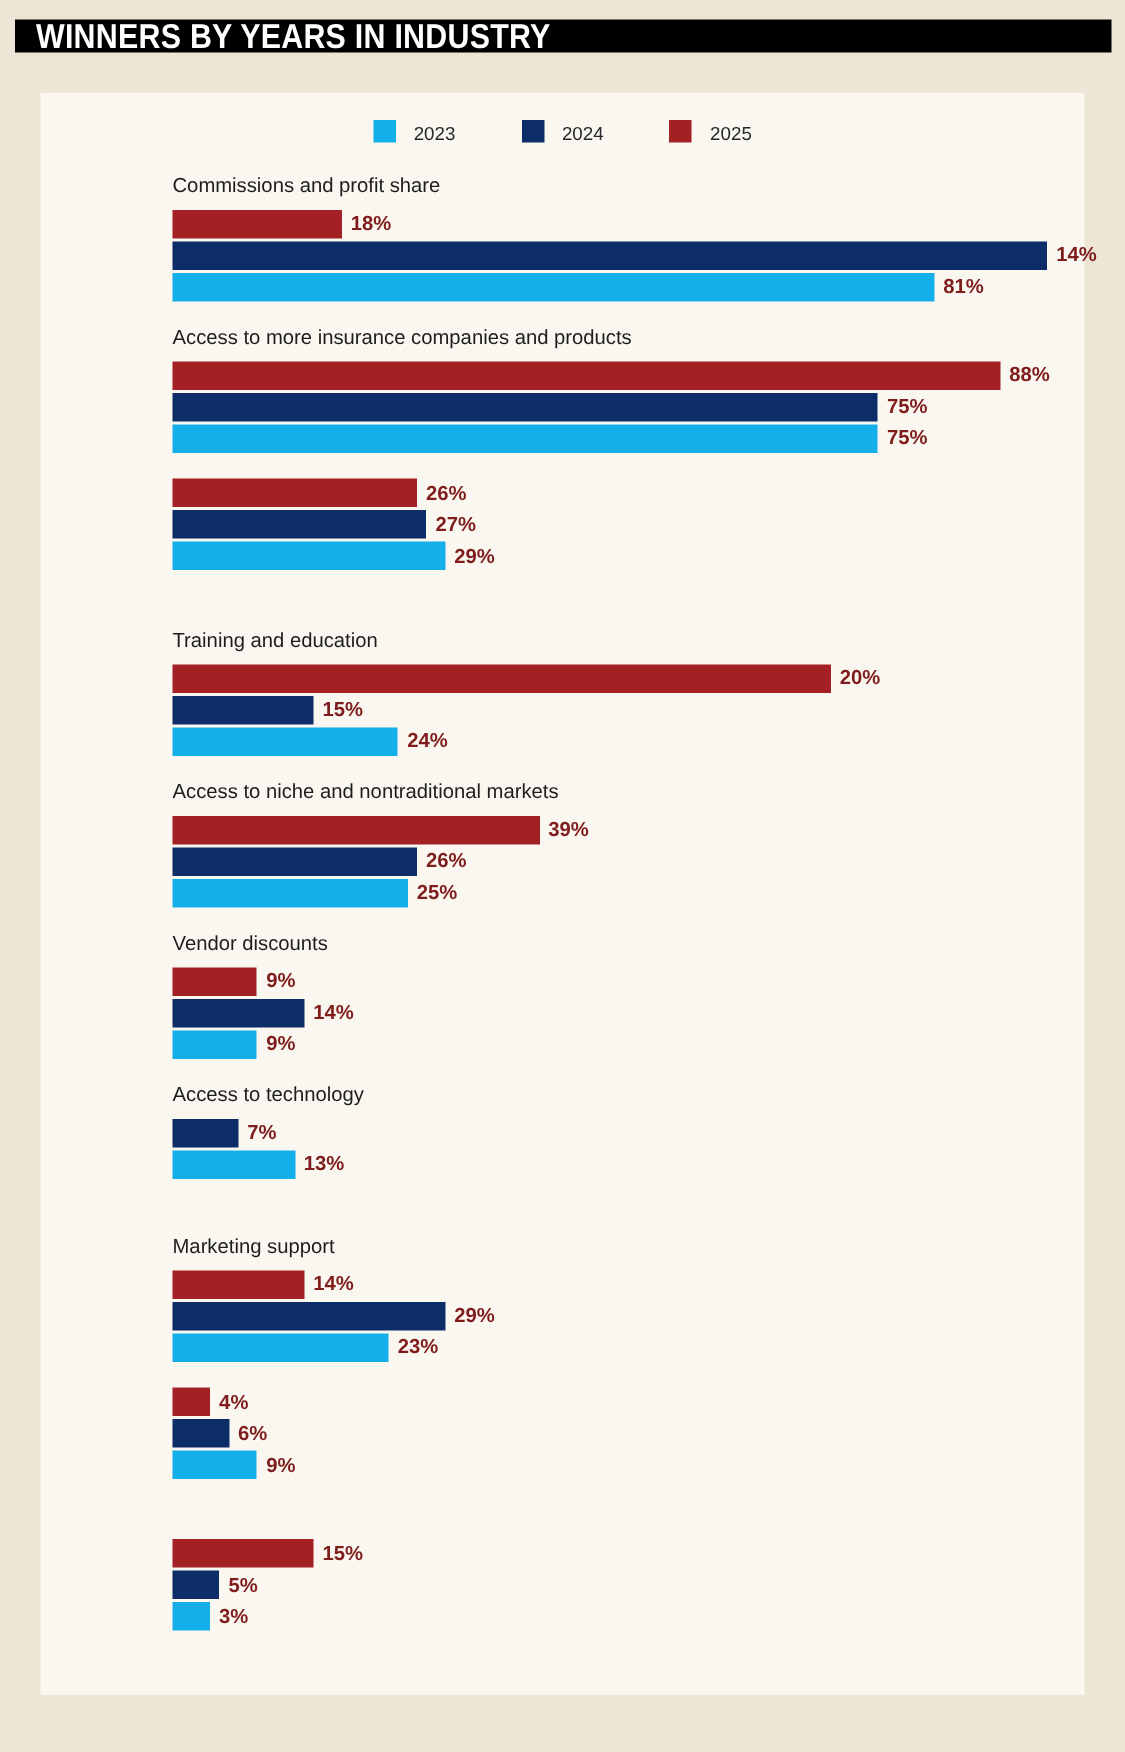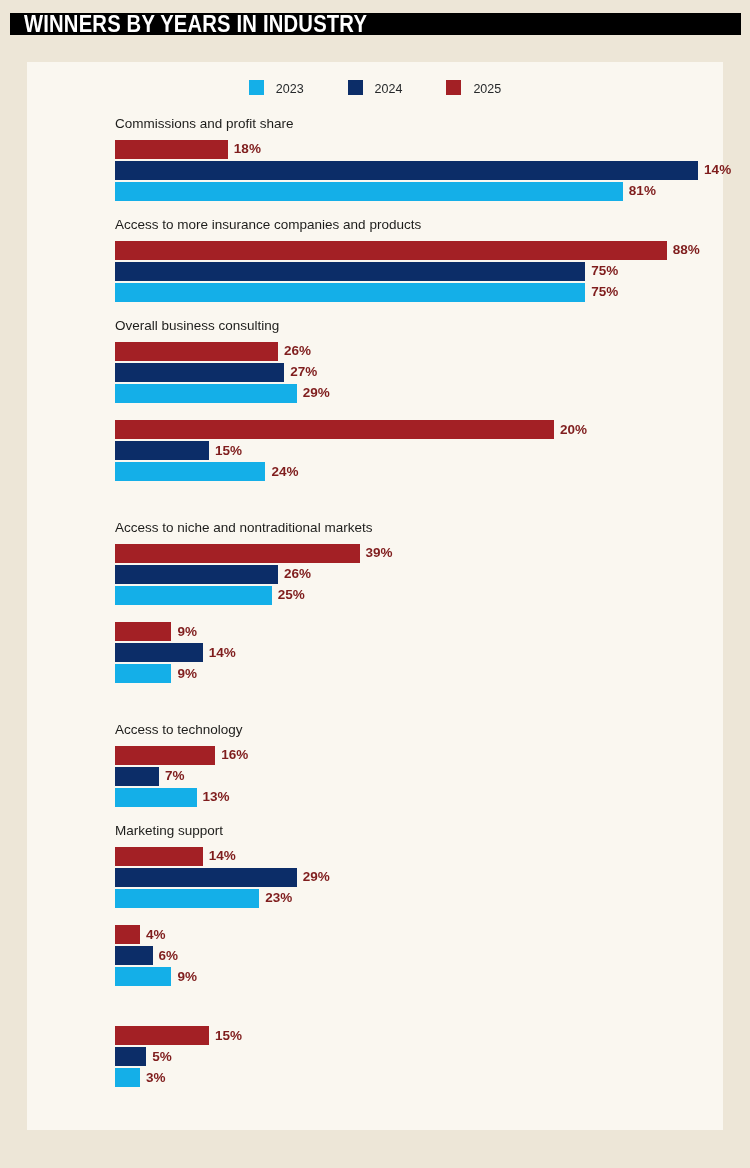--- a/index.html
+++ b/index.html
@@ -174,35 +174,35 @@
           <div class="bar-row">
             <span class="bar" style="width: 470.25px; background: rgb(12, 45, 104);"></span>
             <span class="bar-value">75%</span>
           </div>
           <div class="bar-row">
             <span class="bar" style="width: 470.25px; background: rgb(20, 175, 232);"></span>
             <span class="bar-value">75%</span>
           </div>
         </div>
         <div class="group">
-          <div class="group-label">Overall business consulting</div>
           <div class="bar-row">
             <span class="bar" style="width: 163.02px; background: rgb(163, 32, 37);"></span>
             <span class="bar-value">26%</span>
           </div>
           <div class="bar-row">
             <span class="bar" style="width: 169.29px; background: rgb(12, 45, 104);"></span>
             <span class="bar-value">27%</span>
           </div>
           <div class="bar-row">
             <span class="bar" style="width: 181.83px; background: rgb(20, 175, 232);"></span>
             <span class="bar-value">29%</span>
           </div>
         </div>
         <div class="group">
+          <div class="group-label">Training and education</div>
           <div class="bar-row">
             <span class="bar" style="width: 438.9px; background: rgb(163, 32, 37);"></span>
             <span class="bar-value">20%</span>
           </div>
           <div class="bar-row">
             <span class="bar" style="width: 94.05px; background: rgb(12, 45, 104);"></span>
             <span class="bar-value">15%</span>
           </div>
           <div class="bar-row">
             <span class="bar" style="width: 150.48px; background: rgb(20, 175, 232);"></span>
@@ -218,40 +218,37 @@
           <div class="bar-row">
             <span class="bar" style="width: 163.02px; background: rgb(12, 45, 104);"></span>
             <span class="bar-value">26%</span>
           </div>
           <div class="bar-row">
             <span class="bar" style="width: 156.75px; background: rgb(20, 175, 232);"></span>
             <span class="bar-value">25%</span>
           </div>
         </div>
         <div class="group">
+          <div class="group-label">Vendor discounts</div>
           <div class="bar-row">
             <span class="bar" style="width: 56.43px; background: rgb(163, 32, 37);"></span>
             <span class="bar-value">9%</span>
           </div>
           <div class="bar-row">
             <span class="bar" style="width: 87.78px; background: rgb(12, 45, 104);"></span>
             <span class="bar-value">14%</span>
           </div>
           <div class="bar-row">
             <span class="bar" style="width: 56.43px; background: rgb(20, 175, 232);"></span>
             <span class="bar-value">9%</span>
           </div>
         </div>
         <div class="group">
           <div class="group-label">Access to technology</div>
           <div class="bar-row">
-            <span class="bar" style="width: 100.32px; background: rgb(163, 32, 37);"></span>
-            <span class="bar-value">16%</span>
-          </div>
-          <div class="bar-row">
             <span class="bar" style="width: 43.89px; background: rgb(12, 45, 104);"></span>
             <span class="bar-value">7%</span>
           </div>
           <div class="bar-row">
             <span class="bar" style="width: 81.51px; background: rgb(20, 175, 232);"></span>
             <span class="bar-value">13%</span>
           </div>
         </div>
         <div class="group">
           <div class="group-label">Marketing support</div>

